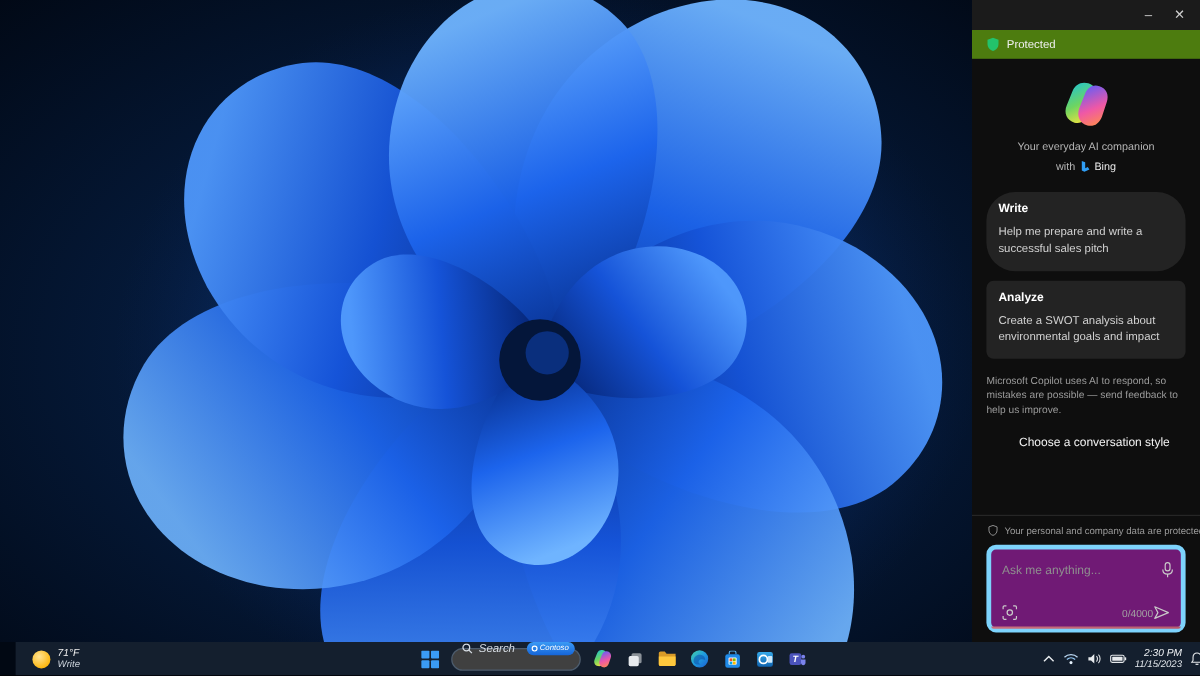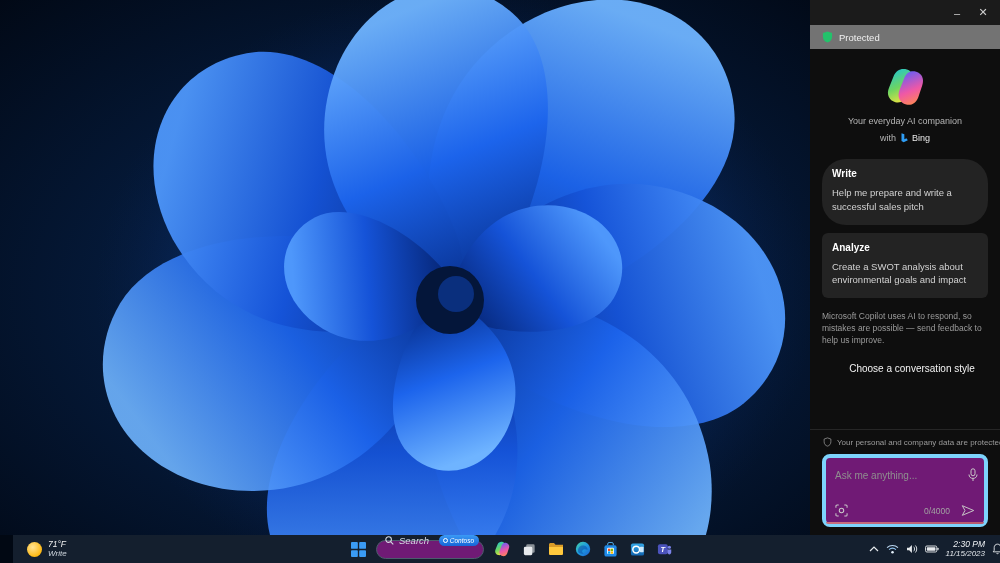--- a/index.html
+++ b/index.html
@@ -11,21 +11,21 @@
   .desktop { position:absolute; left:0; top:0; width:810px; height:535px; overflow:hidden; }
   .desktop svg { display:block; width:100%; height:100%; }
 
   
   .panel { position:absolute; left:810px; top:0; width:190px; height:535px;
            background:#0e0e0e; display:flex; flex-direction:column; color:#e8e8e8; }
   .titlebar { height:25px; background:#1b1b1b; display:flex; align-items:center;
               justify-content:flex-end; gap:4px; padding-right:6px; flex:0 0 auto; }
   .tb-btn { width:22px; height:19px; display:flex; align-items:center; justify-content:center;
             color:#cfcfcf; font-size:11px; border-radius:3px; cursor:default; }
-  .protected-bar { height:24px; background:#737373; display:flex; align-items:center;
+  .protected-bar { height:24px; background:#4d7c0f; display:flex; align-items:center;
                    gap:6px; padding:0 12px; flex:0 0 auto; }
   .protected-bar span { font-size:9.5px; color:#f0f0f0; }
   .shield-green { width:11px; height:12px; flex:0 0 auto; }
 
   .hero { text-align:center; margin-top:18px; }
   .hero .logo { width:40px; height:40px; margin:0 auto; }
   .hero h1 { font-size:17px; font-weight:700; color:#ffffff; margin-top:10px; letter-spacing:.2px; }
   .hero .sub { font-size:9px; color:#b5b5b5; margin-top:5px; }
   .hero .withbing { font-size:9px; color:#b5b5b5; margin-top:6px; display:flex;
                     align-items:center; justify-content:center; gap:3px; }
@@ -54,39 +54,39 @@
 
   .composer { margin:7px 12px 0; background:#701a75; border:4px solid #7dd3fc;
               border-radius:8px; position:relative; padding:10px 9px 6px; }
   .composer::after { content:""; position:absolute; left:0; right:0; bottom:-1px; height:2px;
                      background:linear-gradient(90deg,#c9707f,#b75a6e);
                      border-radius:0 0 8px 8px; }
   .composer .row1 { display:flex; align-items:center; }
   .composer input { flex:1; background:transparent; border:none; outline:none;
                     font-size:10px; color:#e8e8e8; font-family:"Liberation Sans",sans-serif; }
   .composer input::placeholder { color:#8f8f8f; }
-  .composer .row2 { display:flex; align-items:center; margin-top:22px; gap:11px; }
+  .composer .row2 { display:flex; align-items:center; margin-top:22px; gap:0; }
   .composer .counter { margin-left:auto; font-size:8.5px; color:#a2a2a2; }
   .icon-btn { display:flex; align-items:center; justify-content:center; cursor:pointer; }
 
   
   .taskbar { position:absolute; left:13px; top:535px; width:996px; height:28px;
              background:#141f2e; display:flex; align-items:center;font-style:italic; }
   .weather { position:absolute; left:8px; top:0; height:28px; display:flex; align-items:center;
              gap:6px; cursor:pointer; padding:0 6px; }
   .sun { width:15px; height:15px; border-radius:50%;
          background:radial-gradient(circle at 38% 35%, #ffe394, #fdb813 70%); }
   .weather .wtxt { display:flex; flex-direction:column; justify-content:center; }
   .weather .temp { font-size:8.5px; color:#f0f0f0; line-height:1.15; }
   .weather .cond { font-size:8px; color:#cfd6de; line-height:1.15; }
 
   .center-icons { margin:0 auto; display:flex; align-items:center; gap:9px; height:28px; }
   .tb-icon { width:18px; height:18px; display:flex; align-items:center; justify-content:center;
              cursor:pointer; }
-  .search-pill { display:flex; align-items:center; gap:5px; background:#701a75;
+  .search-pill { display:flex; align-items:center; gap:5px; background:#404040;
                  border:1px solid #4c5b6c; border-radius:10px; height:19px; padding:0 4px 17px 8px;
                  width:108px; cursor:pointer; }
   .search-pill .stext { font-size:9.5px; color:#d7dde4; flex:1; }
   .contoso-badge { background:linear-gradient(180deg,#3b9af5,#1565d8); border-radius:8px;
                    font-size:6.5px; color:#fff; padding:2px 5px 2px 4px; display:flex;
                    align-items:center; gap:2px; white-space:nowrap; }
   .contoso-badge i { width:5px; height:5px; border:1px solid #fff; border-radius:50%;
                      display:inline-block; }
 
   .tray { position:absolute; right:6px; top:0; height:28px; display:flex; align-items:center;

